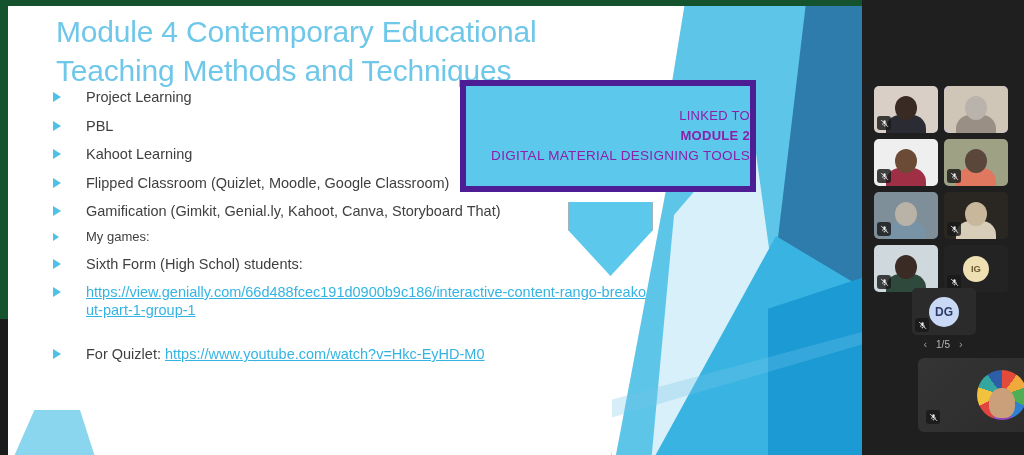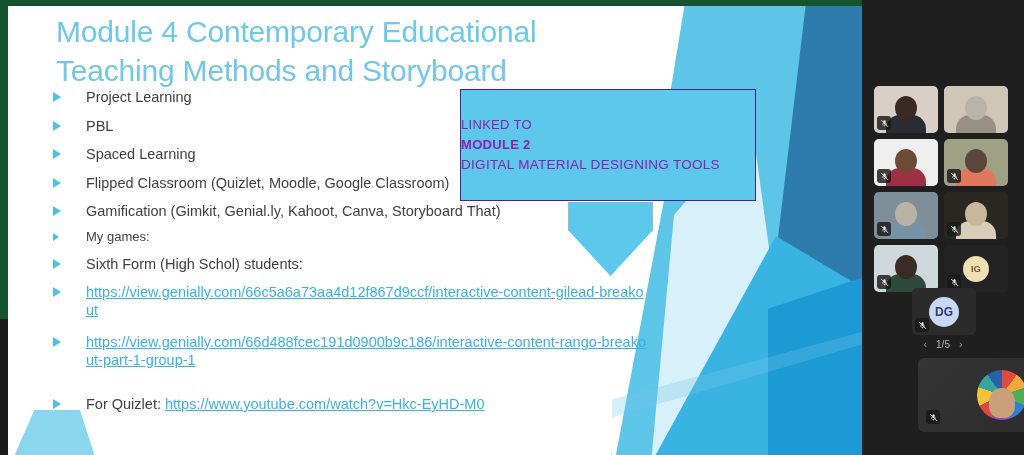--- a/index.html
+++ b/index.html
@@ -90,26 +90,26 @@
   .bullet a {
     color: #35b4e3;
     text-decoration: underline;
     word-break: break-all;
   }
   .bullet.gap { margin-top: 26px; }
   .bullet .lbl { color: #3f3f3f; }
 
   
   #callout {
-    position: absolute; left: 452px; top: 83px;
+    position: absolute; left: 452px; top: 74px;
     width: 296px; height: 112px;
     background: #5bc8ec;
-    border: 1px solid #4c1d95;
+    border: 6px solid #4c1d95;
     display: flex; flex-direction: column;
-    align-items: flex-start; justify-content: center;
+    align-items: flex-end; justify-content: center;
     color: #8d1fa8;
     font-size: 13px;
     line-height: 20px;
     letter-spacing: 0.3px;
   }
   #callout .l2 { font-weight: bold; }
   #callout .l3 { font-size: 13.5px; }
   #callout-arrow {
     position: absolute; left: 560px; top: 196px;
     width: 85px; height: 74px;
@@ -228,32 +228,31 @@
     <div class="facet f-d"></div>
     <div class="facet f-e"></div>
     <div class="facet f-f"></div>
     <div class="facet f-g"></div>
     <div class="facet f-h"></div>
     <div class="facet f-i"></div>
     <div class="facet f-j"></div>
 
     <div class="slide-title">
       <div>Module 4   Contemporary Educational</div>
-      <div>Teaching Methods and Storyboard</div>
+      <div>Teaching Methods and Techniques</div>
     </div>
 
     <div class="bullets" id="bullets">
         <div class="bullet"><span class="tri"></span><span>Project Learning</span></div>
         <div class="bullet"><span class="tri"></span><span>PBL</span></div>
-        <div class="bullet"><span class="tri"></span><span>Spaced Learning</span></div>
+        <div class="bullet"><span class="tri"></span><span>Kahoot Learning</span></div>
         <div class="bullet"><span class="tri"></span><span>Flipped Classroom (Quizlet, Moodle, Google Classroom)</span></div>
         <div class="bullet"><span class="tri"></span><span>Gamification (Gimkit, Genial.ly, Kahoot, Canva, Storyboard That)</span></div>
         <div class="bullet small"><span class="tri"></span><span>My games:</span></div>
         <div class="bullet"><span class="tri"></span><span>Sixth Form (High Schol) students:</span></div>
-        <div class="bullet link"><span class="tri"></span><a href="#">https://view.genially.com/66c5a6a73aa4d12f867d9ccf/interactive-content-gilead-breakout</a></div>
         <div class="bullet link"><span class="tri"></span><a href="#">https://view.genially.com/66d488fcec191d0900b9c186/interactive-content-rango-breakout-part-1-group-1</a></div>
         <div class="bullet gap"><span class="tri"></span><span class="lbl">For Quizlet: </span><a href="#">https://www.youtube.com/watch?v=Hkc-EyHD-M0</a></div>
       </div>
 
     <div id="callout">
       <div class="l1">LINKED TO</div>
       <div class="l2">MODULE 2</div>
       <div class="l3">DIGITAL MATERIAL DESIGNING TOOLS</div>
     </div>
     <div id="callout-arrow"></div>

